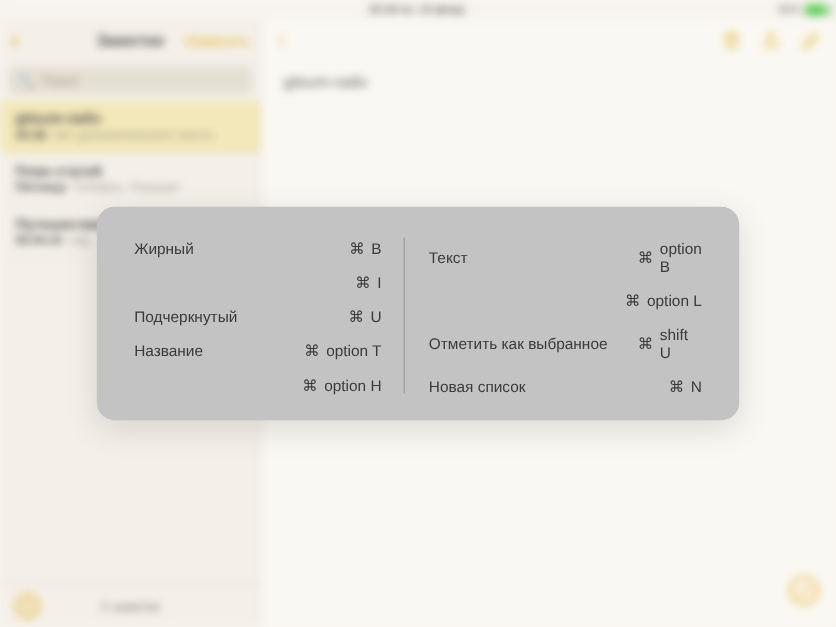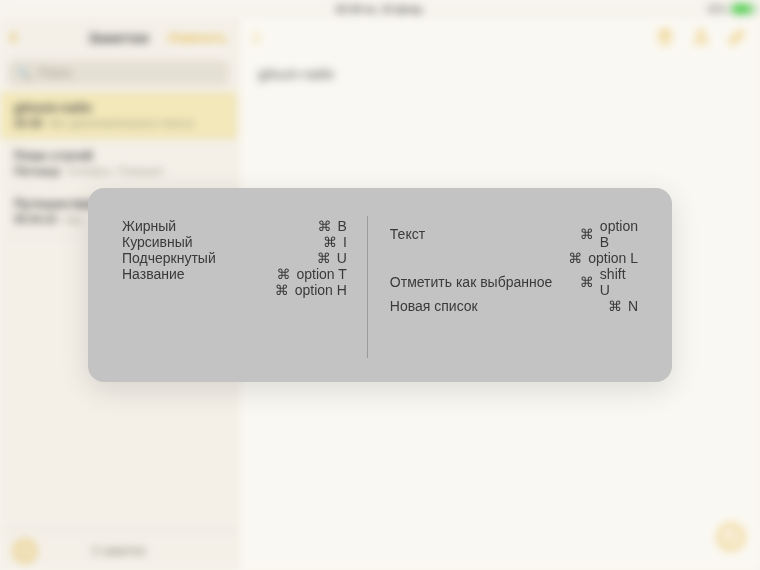--- a/index.html
+++ b/index.html
@@ -70,21 +70,21 @@
   .compose-btn{ position:absolute; right:16px; bottom:20px; width:26px;height:26px; border:2px solid #e0a200;border-radius:50%; display:flex;align-items:center;justify-content:center;color:#e0a200;font-size:13px;}
   
   
   .shortcut-overlay{
     position:absolute; left:88px; top:188px; width:584px; height:194px;
     background:#c3c3c3; border-radius:16px;
     box-shadow:0 8px 30px rgba(0,0,0,.12);
     display:flex; padding:30px 34px 26px;
     color:#3a3a3a; font-size:14px;
   }
-  .col{ flex:1; display:flex; flex-direction:column; }
+  .col{ flex:1; display:flex; flex-direction:column; gap:15px;}
   .col.left{ padding-right:20px;}
   .col.right{ padding-left:22px;}
   .divider{ width:1px; background:#9a9a9a; align-self:stretch; margin-top:-2px; margin-bottom:-2px;}
   .shortcut-row{ display:flex; align-items:center; }
   .shortcut-label{ flex:0 0 auto; width:150px;}
   .col.right .shortcut-label{ width:190px;}
   .shortcut-keys{ margin-left:auto; display:flex; gap:6px; align-items:center; color:#3a3a3a;}
   .cmd{ font-size:14px; }
   .keyname{ font-size:14px;}
 </style>
@@ -177,21 +177,20 @@
 <div class="shortcut-overlay">
   <div class="col left" id="sc-left">
       <div class="shortcut-row">
         <span class="shortcut-label">Жирный</span>
         <span class="shortcut-keys">
           <span class="cmd">⌘</span>
           <span class="keyname">B</span>
         </span>
       </div>
       <div class="shortcut-row">
-        <span class="shortcut-label">Курсивный</span>
         <span class="shortcut-keys">
           <span class="cmd">⌘</span>
           <span class="keyname">I</span>
         </span>
       </div>
       <div class="shortcut-row">
         <span class="shortcut-label">Подчеркнутый</span>
         <span class="shortcut-keys">
           <span class="cmd">⌘</span>
           <span class="keyname">U</span>

